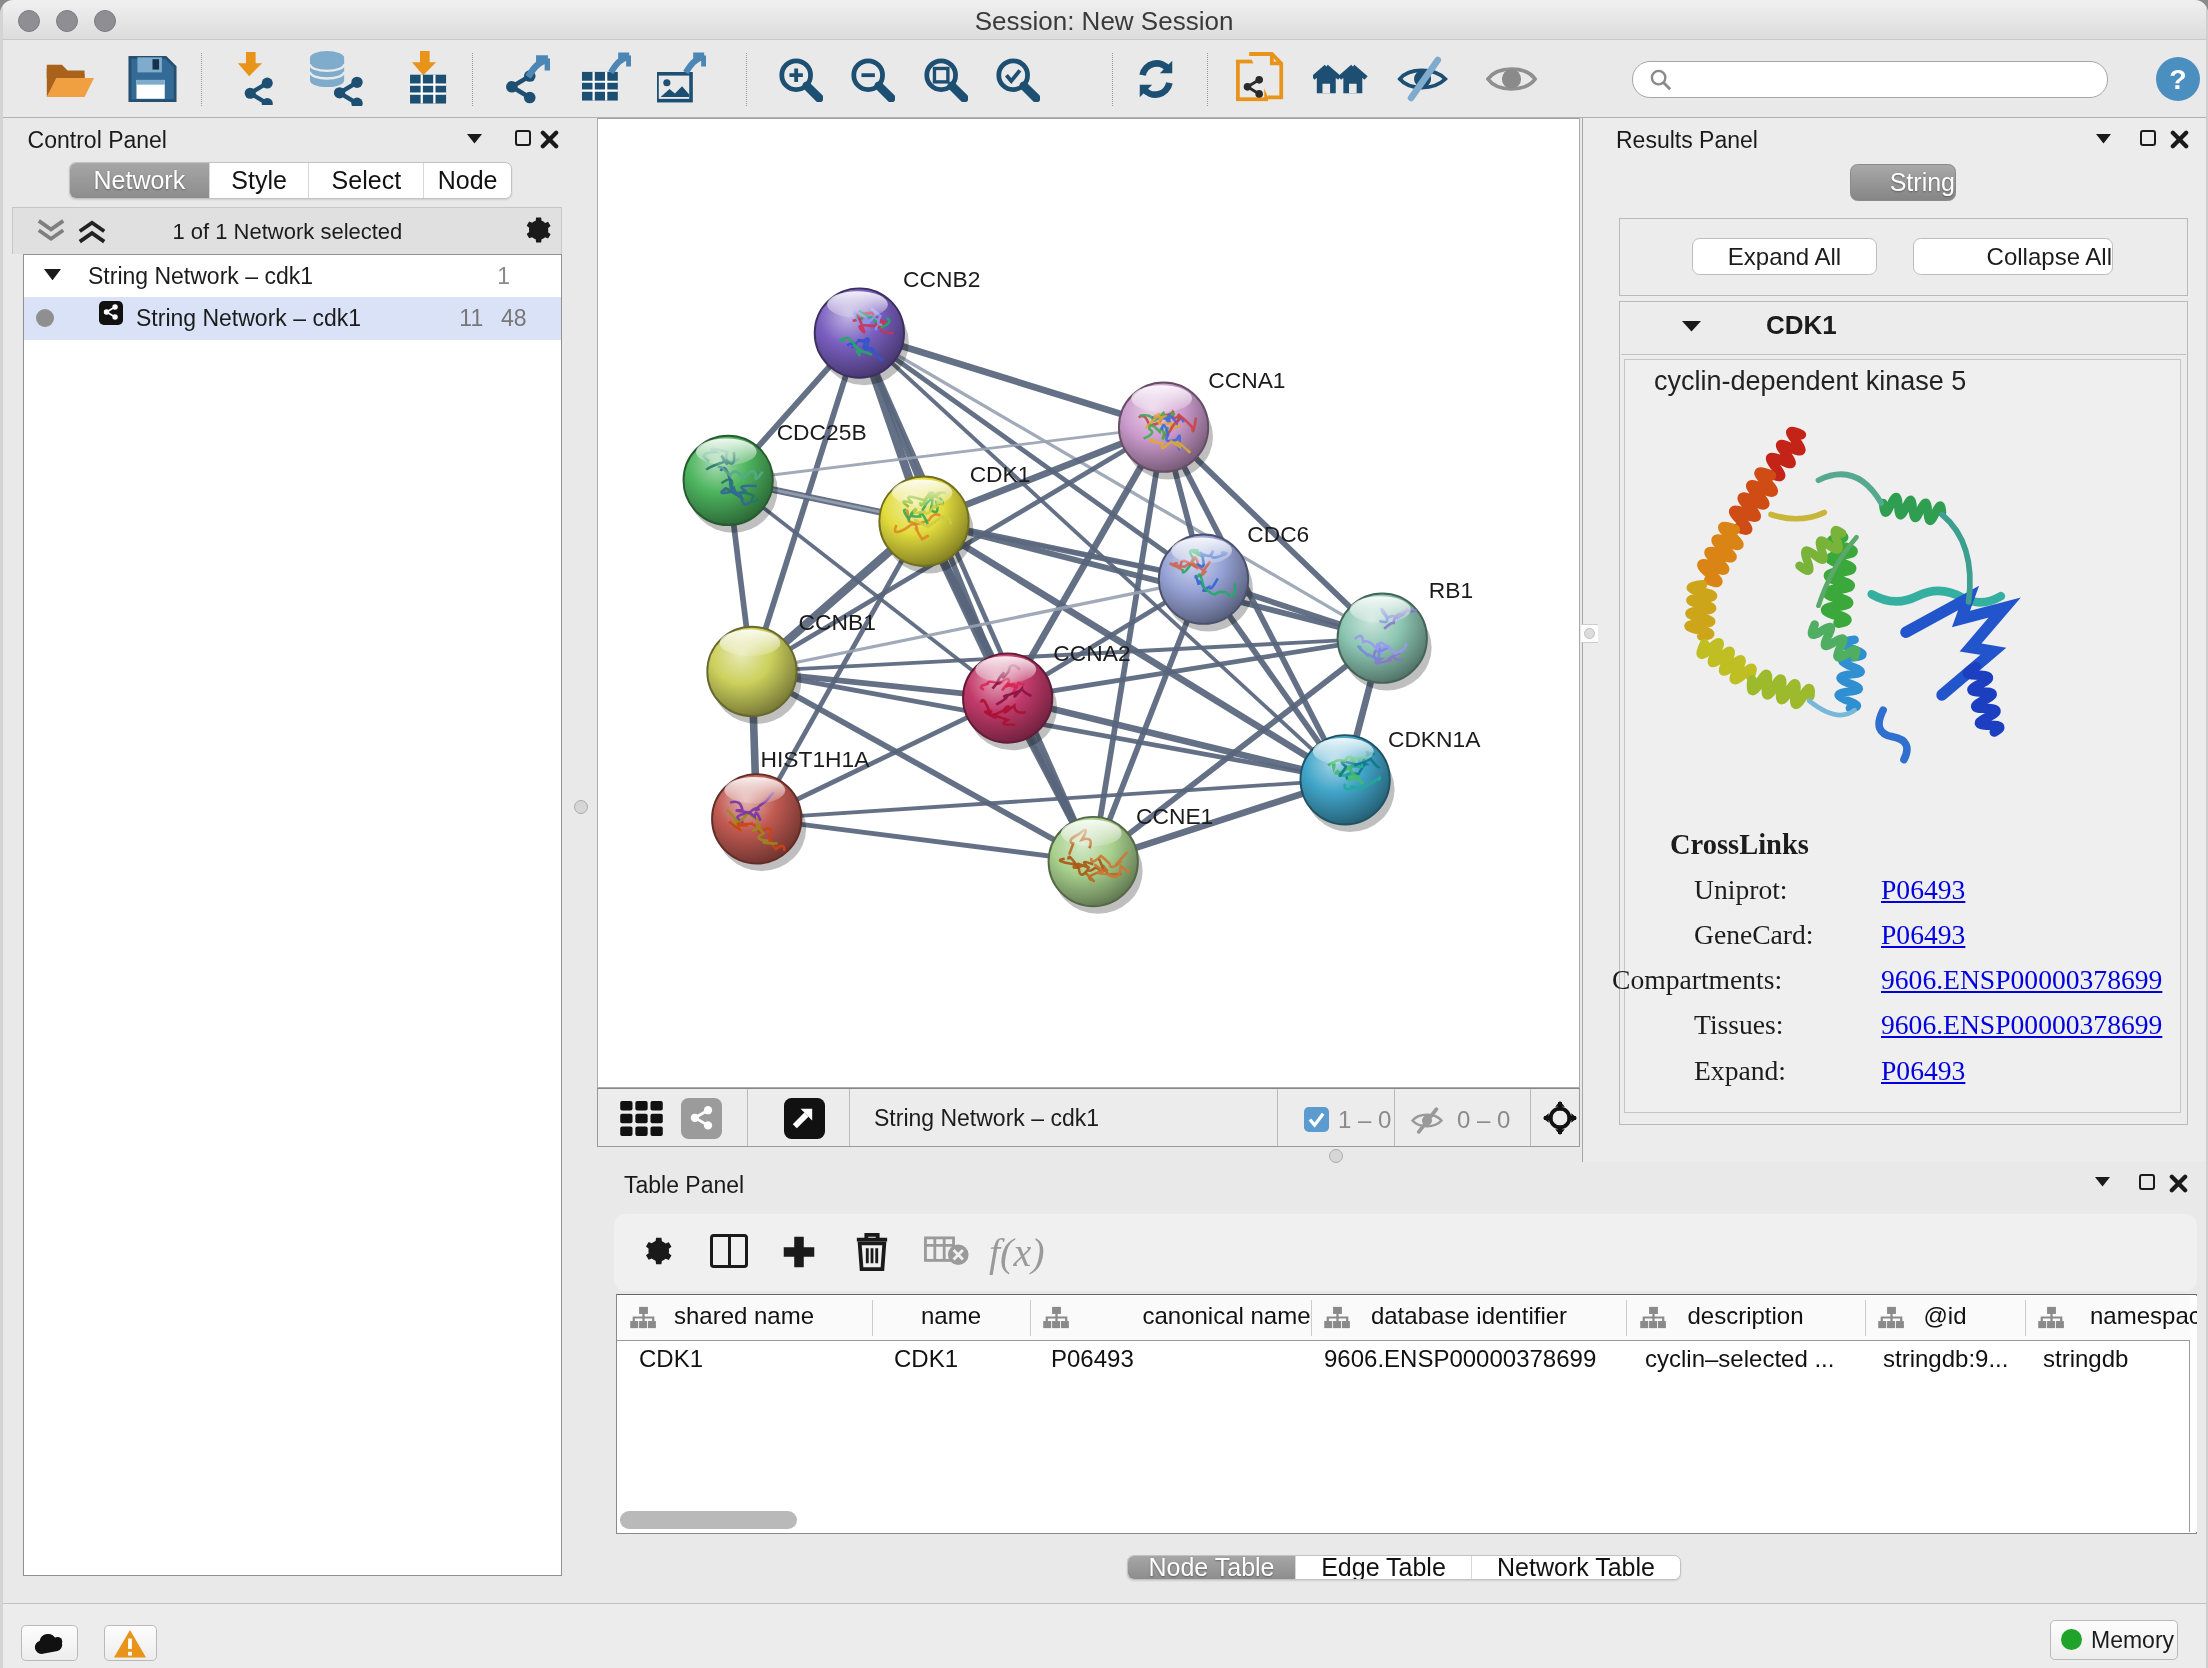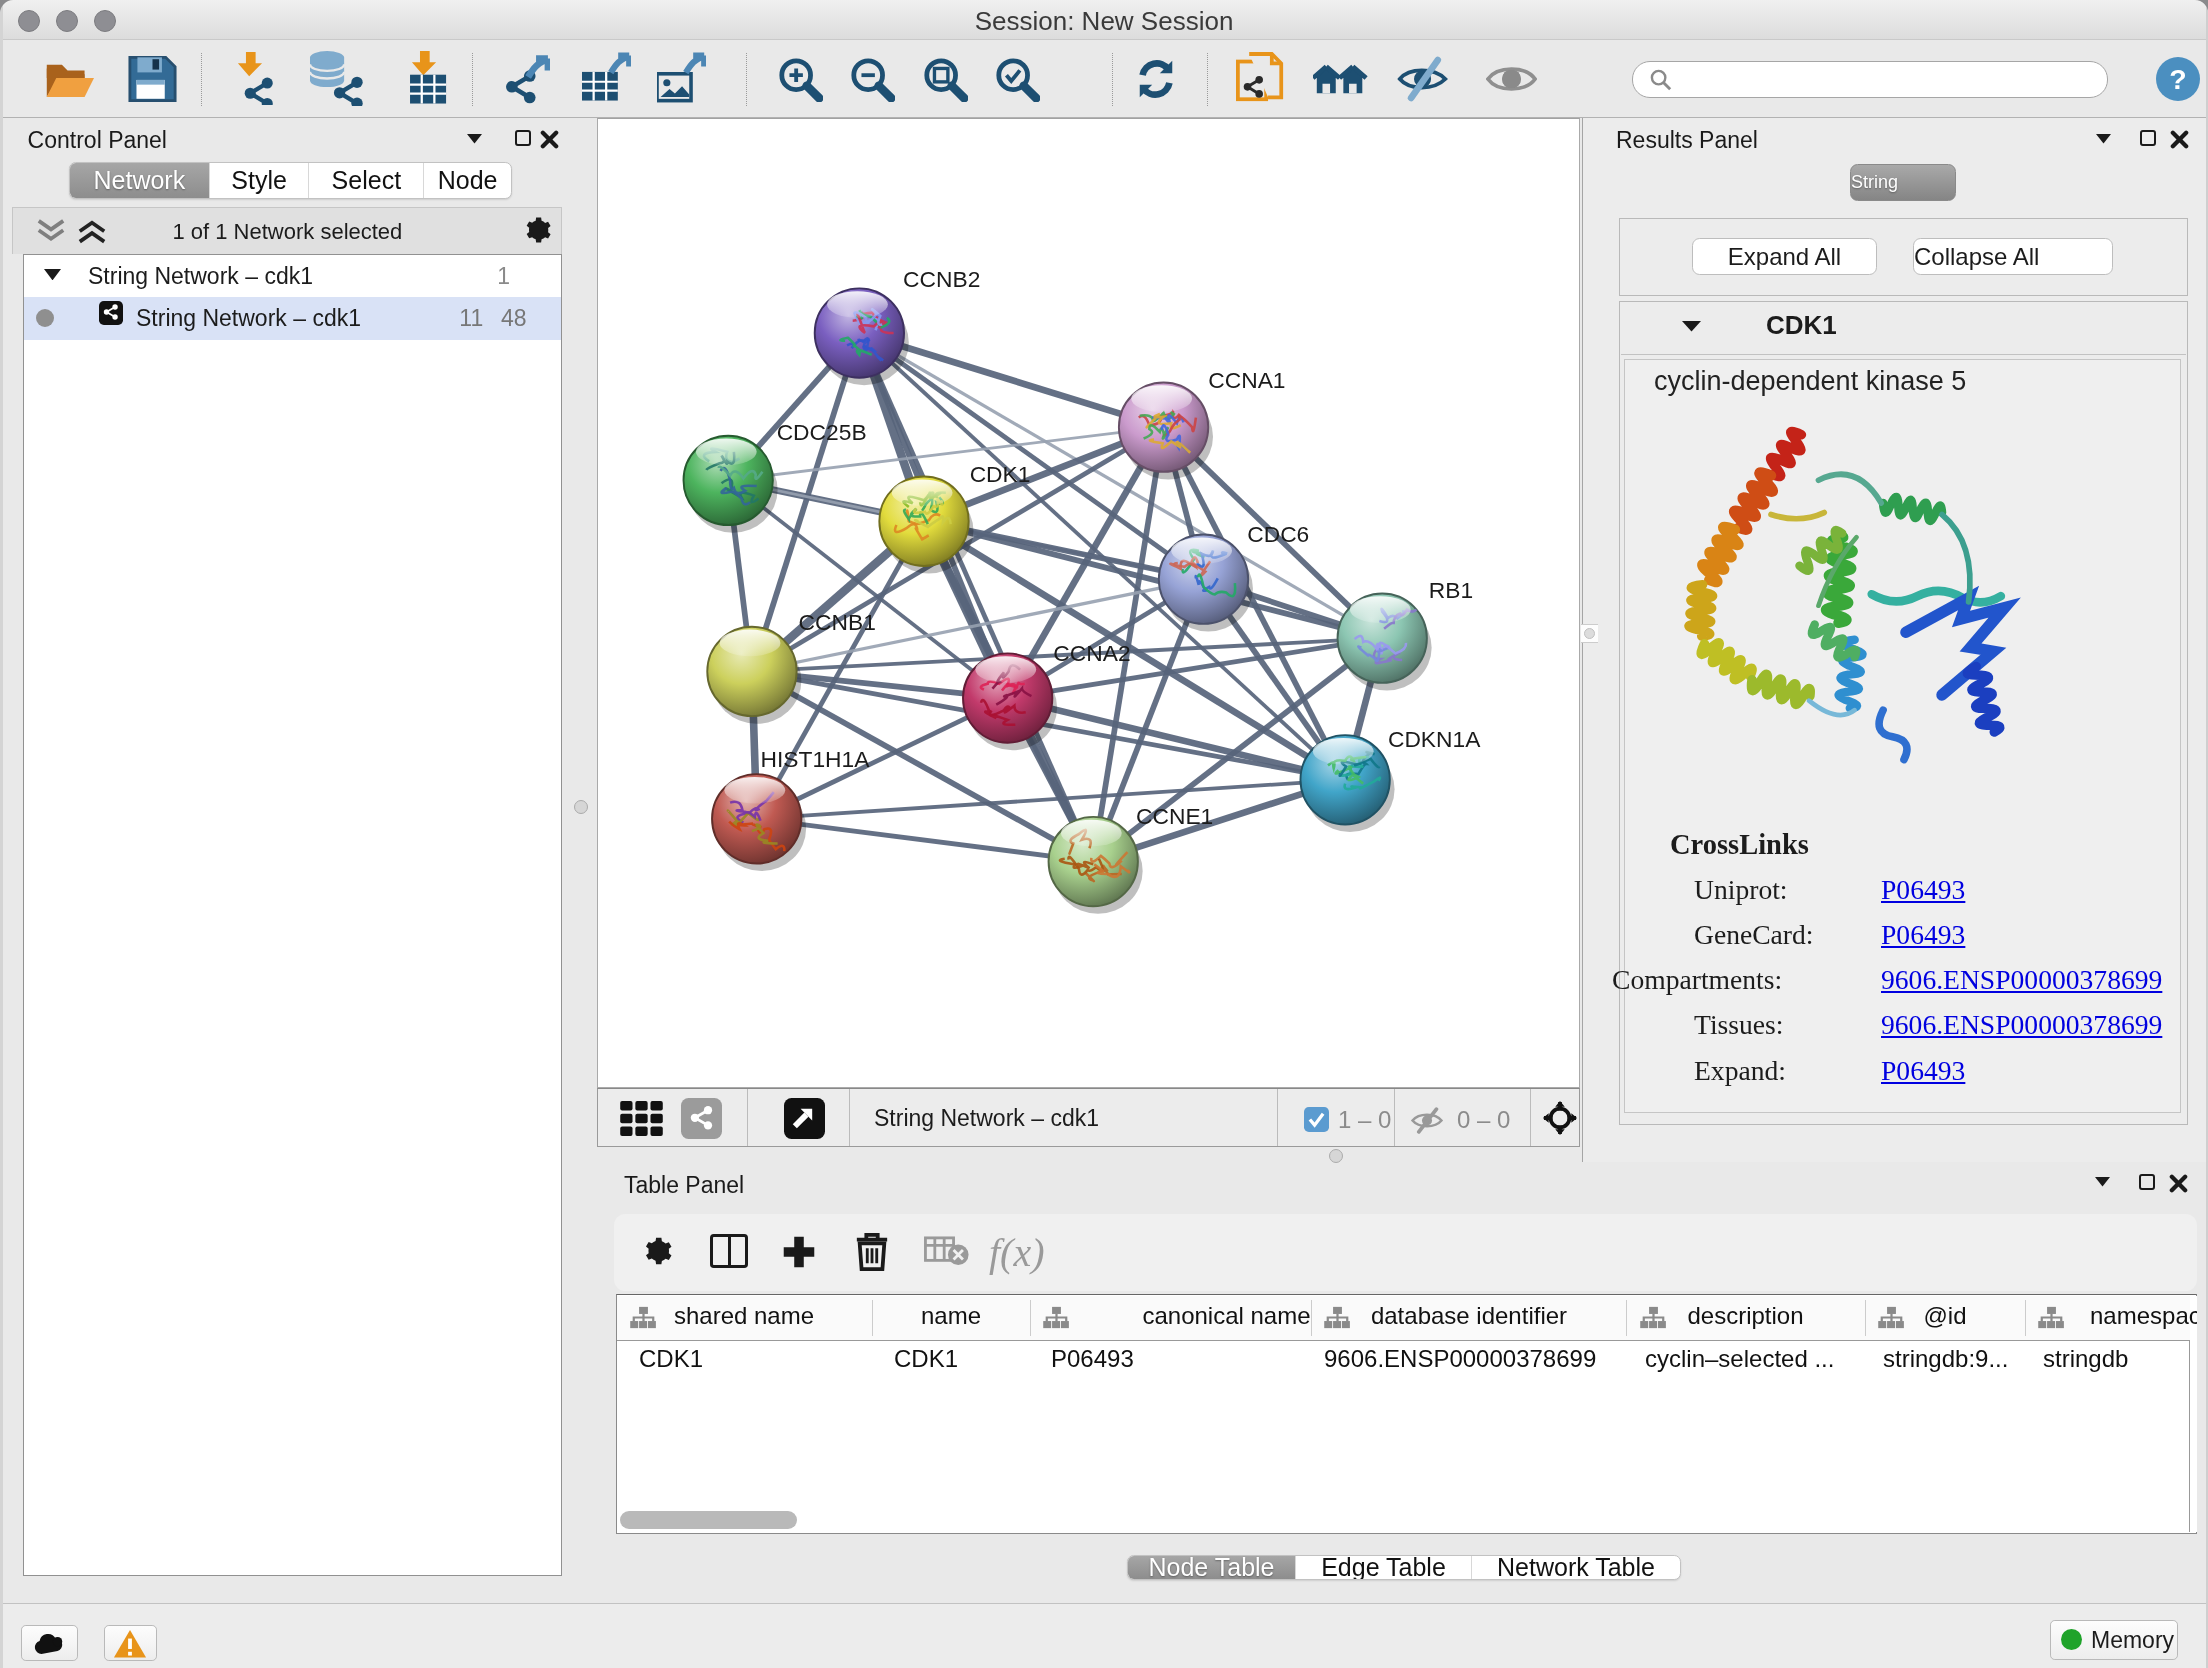--- a/index.html
+++ b/index.html
@@ -493,24 +493,24 @@
 <div class="abs" style="left:1329px;top:1149px;width:14.3px;height:14.3px;border-radius:50%;background:#d6d6d6;border:1px solid #ababab"></div>
 <div class="abs" style="left:1582px;top:118px;width:627px;height:1044px;background:#ececec;border-left:1px solid #a5a5a5"></div>
 <div class="abs panelhead" style="left:1616px;top:127px">Results Panel</div>
 <svg class="abs" style="left:2096px;top:134px" width="15" height="9.5" viewBox="0 0 16 10">
     <path d="M0 0 h16 l-8 10 z" fill="#1a1a1a"></path>
   </svg>
 <div class="abs" style="left:2140px;top:130px;width:16px;height:16px;border:2.4px solid #1a1a1a;border-radius:2.9px"></div>
 <svg class="abs" style="left:2170px;top:130px" width="19" height="19" viewBox="0 0 20 20">
     <path d="M3 3 L17 17 M17 3 L3 17" stroke="#1a1a1a" stroke-width="4.5" stroke-linecap="round"></path>
   </svg>
-<div class="abs" style="left:1850px;top:164px;width:106px;height:37px;background:linear-gradient(#a9a9a9,#858585);border:1px solid #8a8a8a;border-radius:7.6px;color:#fff;font-size:18px;text-align:left;line-height:35px;text-shadow:0 1px 1.9px rgba(0,0,0,0.35)">String</div>
+<div class="abs" style="left:1850px;top:164px;width:106px;height:37px;background:linear-gradient(#a9a9a9,#858585);border:1px solid #8a8a8a;border-radius:7.6px;color:#fff;font-size:25px;text-align:right;line-height:35px;text-shadow:0 1px 1.9px rgba(0,0,0,0.35)">String</div>
 <div class="abs" style="left:1619px;top:218px;width:569px;height:78px;background:#ececec;border:1.9px solid #b9b9b9"></div>
 <div class="abs" style="left:1692px;top:238px;width:185px;height:37px;background:#fff;border:1px solid #bdbdbd;border-radius:7.6px;font-size:24px;text-align:center;line-height:35px">Expand All</div>
-<div class="abs" style="left:1913px;top:238px;width:200px;height:37px;background:#fff;border:1px solid #bdbdbd;border-radius:7.6px;font-size:24px;text-align:left;line-height:35px">Collapse All</div>
+<div class="abs" style="left:1913px;top:238px;width:200px;height:37px;background:#fff;border:1px solid #bdbdbd;border-radius:7.6px;font-size:24px;text-align:right;line-height:35px">Collapse All</div>
 <div class="abs" style="left:1619px;top:301px;width:569px;height:824px;background:#ececec;border:1.9px solid #b9b9b9"></div>
 <svg class="abs" style="left:1682px;top:321px" width="19" height="10.5" viewBox="0 0 20 11">
     <path d="M0 0 h20 l-10 11 z" fill="#1a1a1a"></path>
   </svg>
 <div class="abs" style="left:1766px;top:310px;font-size:26px;font-weight:bold">CDK1</div>
 <div class="abs" style="left:1621px;top:354px;width:565px;border-top:1px solid #c2c2c2"></div>
 <div class="abs" style="left:1624px;top:359px;width:557px;height:754px;background:#efefef;border:1px solid #c5c5c5"></div>
 <div class="abs" style="left:1654px;top:366px;font-size:27px;color:#222">cyclin-dependent kinase 5</div>
 <svg class="abs" style="left:1657px;top:423px" width="380" height="352" viewBox="0 0 400 370">
     <g fill="none" stroke-linecap="round">

